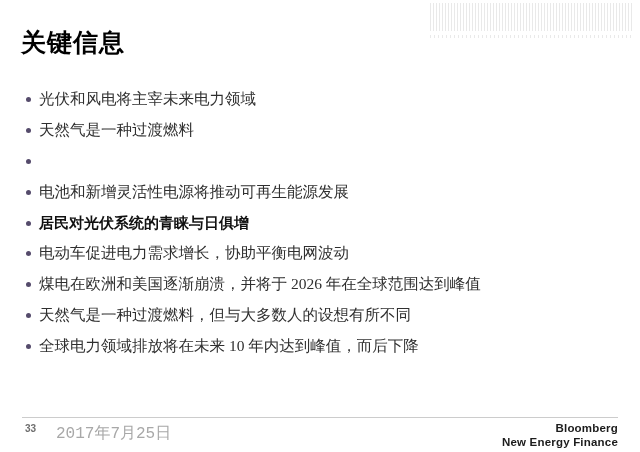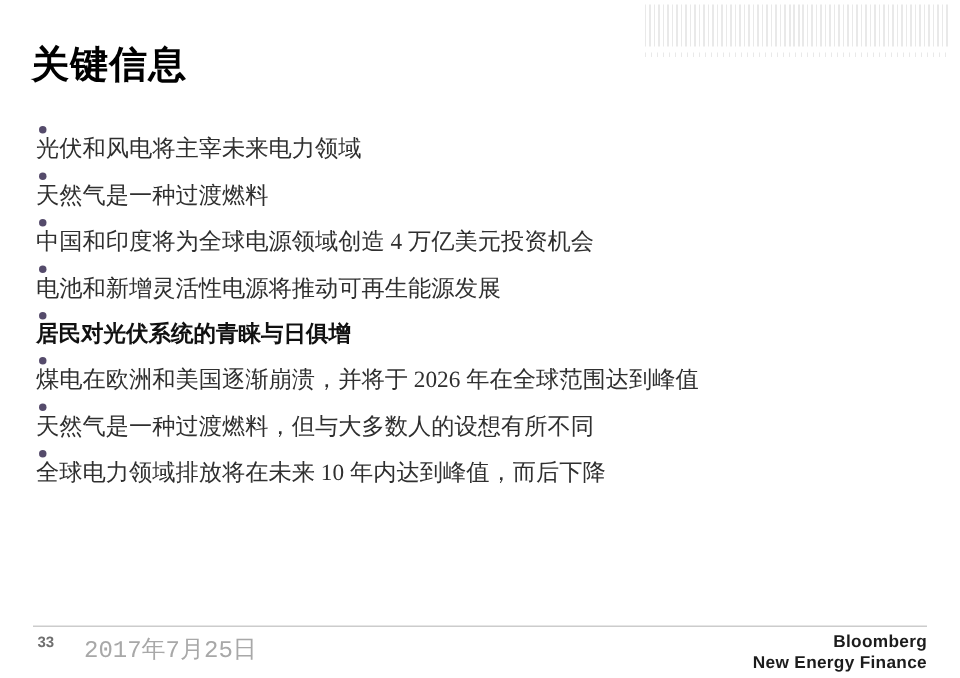--- a/index.html
+++ b/index.html
@@ -63,21 +63,21 @@
     left:24px;
     top:84px;
     margin:0;
     padding:0;
     list-style:none;
     width:600px;
   }
   .bullet-list li{
     height:30.9px;
     display:flex;
-    flex-direction:column;
+    align-items:center;
   }
   .dot{
     width:5px;
     height:5px;
     border-radius:50%;
     background:var(--bullet-dot);
     margin:0 8px 0 2px;
     flex:0 0 auto;
   }
   .bullet-text{
@@ -147,29 +147,32 @@
       <li>
         <span class="dot"></span>
         <span class="bullet-text">光伏和风电将主宰未来电力领域</span>
       </li>
       <li>
         <span class="dot"></span>
         <span class="bullet-text">天然气是一种过渡燃料</span>
       </li>
       <li>
         <span class="dot"></span>
-        <span class="bullet-text">中国和印度将为全球电源领域创造 4 万亿美元投资机会</span>
       </li>
       <li>
         <span class="dot"></span>
         <span class="bullet-text">电池和新增灵活性电源将推动可再生能源发展</span>
       </li>
       <li>
         <span class="dot"></span>
         <span class="bullet-text bold">居民对光伏系统的青睐与日俱增</span>
+      </li>
+      <li>
+        <span class="dot"></span>
+        <span class="bullet-text">电动车促进电力需求增长，协助平衡电网波动</span>
       </li>
       <li>
         <span class="dot"></span>
         <span class="bullet-text">煤电在欧洲和美国逐渐崩溃，并将于 2026 年在全球范围达到峰值</span>
       </li>
       <li>
         <span class="dot"></span>
         <span class="bullet-text">天然气是一种过渡燃料，但与大多数人的设想有所不同</span>
       </li>
       <li>

